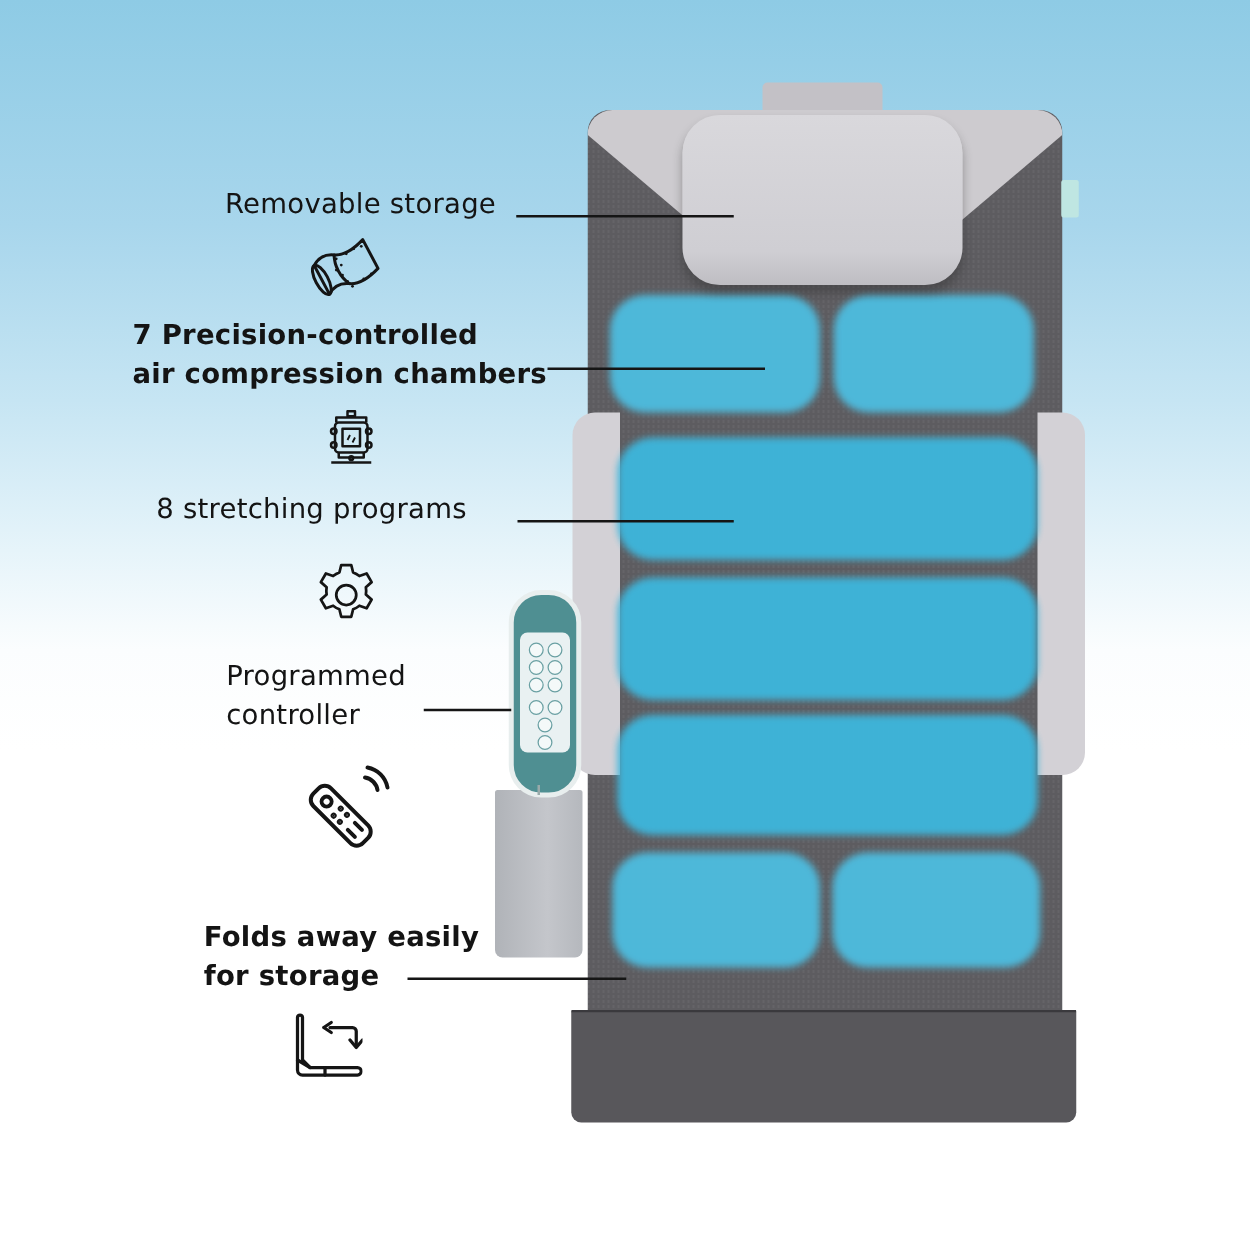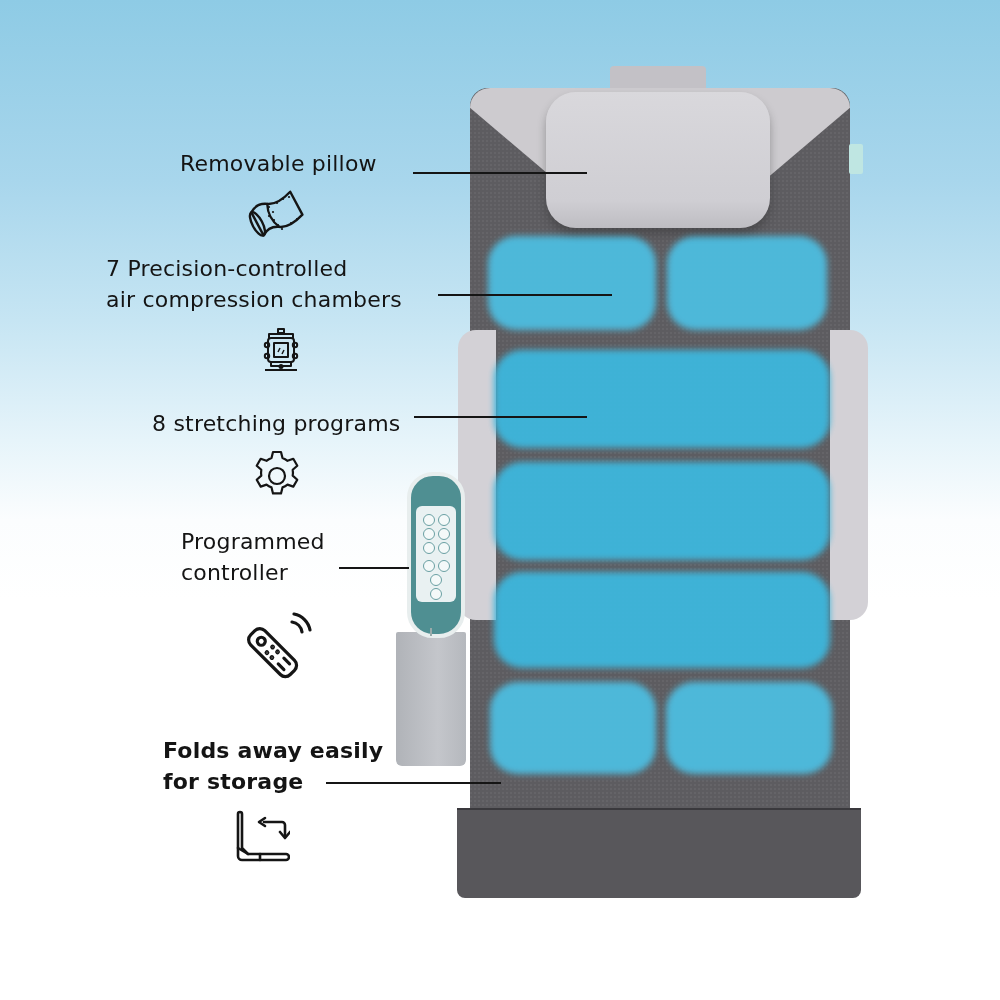--- a/index.html
+++ b/index.html
@@ -115,21 +115,21 @@
       <div class="ctrl-btn" style="left:7px;top:36px"></div>
       <div class="ctrl-btn" style="left:22px;top:36px"></div>
       <div class="ctrl-btn" style="left:7px;top:54px"></div>
       <div class="ctrl-btn" style="left:22px;top:54px"></div>
       <div class="ctrl-btn" style="left:14px;top:68px"></div>
       <div class="ctrl-btn" style="left:14px;top:82px"></div>
     </div>
   </div>
 </div>
 
-<div class="label" style="left:180px;top:148px;">Removable pillow</div>
+<div class="label" style="left:180px;top:148px;">Removable storage</div>
 <div class="leader" style="left:413px;top:172px;width:174px;"></div>
 <div class="icon" style="left:247px;top:185px;">
   <svg width="66" height="56" viewBox="0 0 66 56" fill="none" stroke="#151515" stroke-width="2.4" stroke-linecap="round" stroke-linejoin="round">
     <g transform="rotate(-28 33 28)">
       <path d="M8 14 C14 10 20 10 26 14 C32 18 40 18 52 14 L52 40 C40 44 32 44 26 40 C20 36 14 36 8 40 Z"></path>
       <ellipse cx="8" cy="27" rx="5" ry="13"></ellipse>
       <path d="M26 14 C22 22 22 32 26 40"></path>
     </g>
     <g fill="#151515" stroke="none">
       <circle cx="22" cy="22" r="1.1"></circle>
@@ -140,41 +140,41 @@
         <circle cx="35" cy="44" r="1.1"></circle>
       <circle cx="30" cy="18" r="1.1"></circle>
         <circle cx="36" cy="14" r="1.1"></circle>
         <circle cx="42" cy="12" r="1.1"></circle>
       <circle cx="44" cy="38" r="1.1"></circle>
         <circle cx="50" cy="34" r="1.1"></circle>
     </g>
   </svg>
 </div>
 
-<div class="label" style="left:106px;top:253px;">7 Precision-controlled
+<div class="label" style="left:106px;top:253px;font-weight:bold;">7 Precision-controlled
 air compression chambers</div>
 <div class="leader" style="left:438px;top:294px;width:174px;"></div>
 <div class="icon" style="left:263px;top:328px;">
   <svg width="36" height="44" viewBox="0 0 36 44" fill="none" stroke="#151515" stroke-width="2" stroke-linejoin="round">
     <rect x="15" y="1" width="6" height="4"></rect>
     <path d="M6 10 L6 6 L30 6 L30 10"></path>
     <rect x="5" y="10" width="26" height="24" rx="3"></rect>
     <rect x="11" y="15" width="14" height="14"></rect>
     <path d="M15 24 L17 20 M19 26 L21 22" stroke-width="1.5"></path>
     <circle cx="4" cy="17" r="2.2"></circle>
       <circle cx="32" cy="17" r="2.2"></circle>
     <circle cx="4" cy="28" r="2.2"></circle>
       <circle cx="32" cy="28" r="2.2"></circle>
     <path d="M8 34 L8 38 L28 38 L28 34"></path>
     <path d="M2 42 L34 42"></path>
     <circle cx="18" cy="38.5" r="1.5"></circle>
   </svg>
 </div>
 
-<div class="label" style="left:125px;top:408px;margin-left:27px;">8 stretching programs</div>
+<div class="label" style="left:125px;top:392px;">8 stretching programs</div>
 <div class="leader" style="left:414px;top:416px;width:173px;"></div>
 <div class="icon" style="left:250px;top:449px;">
   <svg width="54" height="54" viewBox="0 0 54 54" fill="none" stroke="#151515" stroke-width="2.2" stroke-linejoin="round">
     <path d="M23 3 h8 l1.5 6 a18 18 0 0 1 5 2.8 l5.8 -2 l4 6.9 l-4.6 4.1 a18 18 0 0 1 0 5.8 l4.6 4.1 l-4 6.9 l-5.8 -2 a18 18 0 0 1 -5 2.8 l-1.5 6 h-8 l-1.5 -6 a18 18 0 0 1 -5 -2.8 l-5.8 2 l-4 -6.9 l4.6 -4.1 a18 18 0 0 1 0 -5.8 l-4.6 -4.1 l4 -6.9 l5.8 2 a18 18 0 0 1 5 -2.8 z" transform="translate(0 0)"></path>
     <circle cx="27" cy="27" r="8"></circle>
   </svg>
 </div>
 
 <div class="label" style="left:181px;top:526px;">Programmed
 controller</div>

